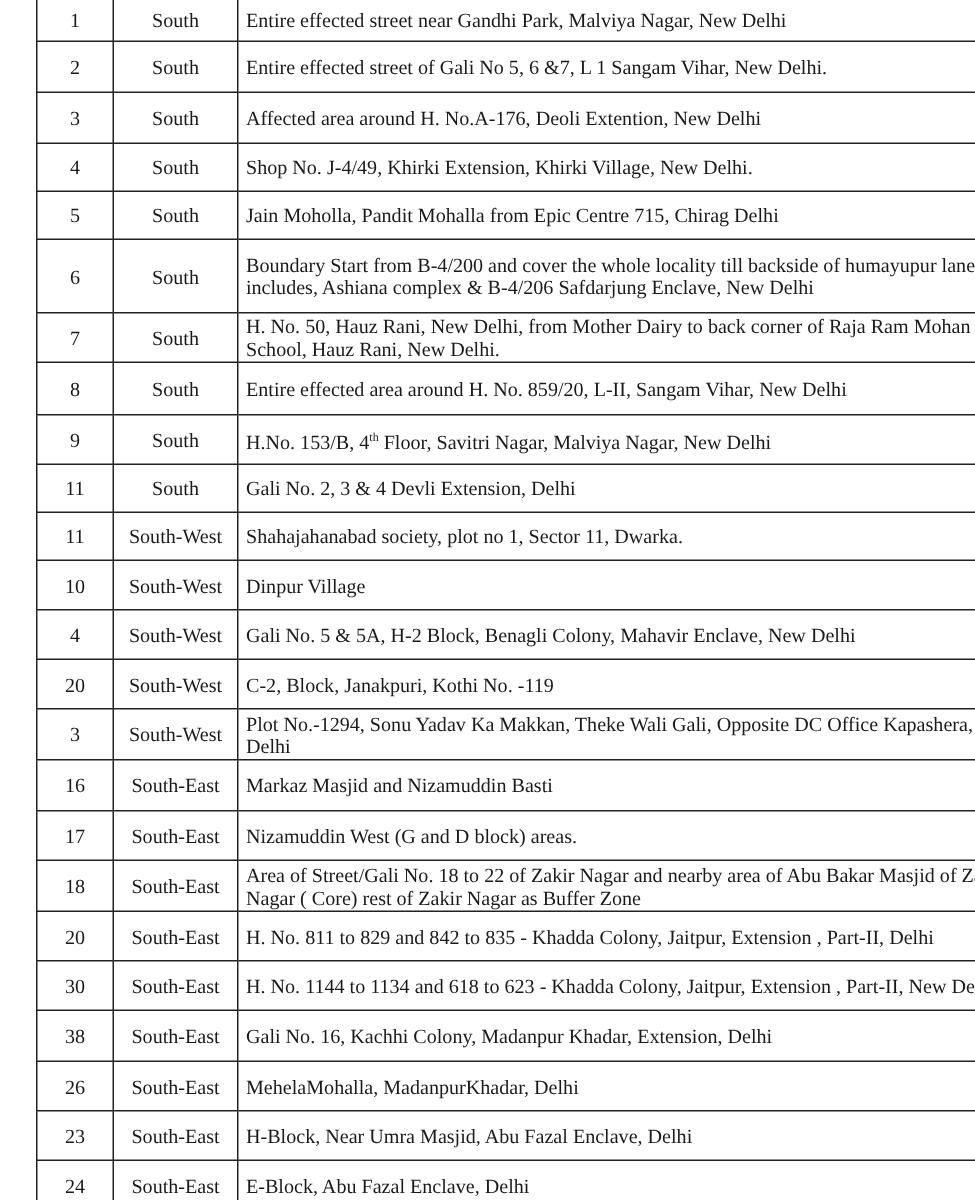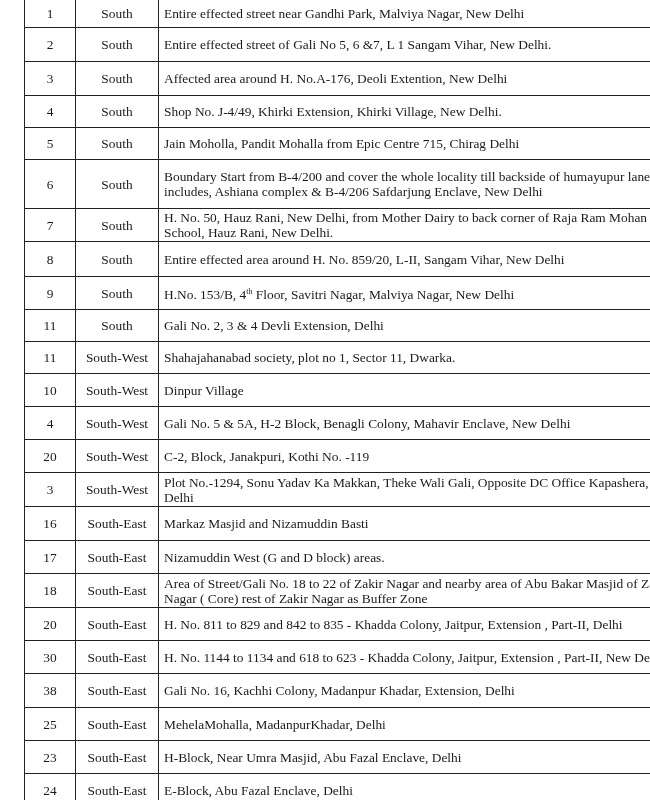--- a/index.html
+++ b/index.html
@@ -117,21 +117,21 @@
       <td class="sno">30</td>
       <td class="dist">South-East</td>
       <td class="area">H. No. 1144 to 1134 and 618 to 623 - Khadda Colony, Jaitpur, Extension , Part-II, New Delhi</td>
     </tr>
     <tr style="height:34px">
       <td class="sno">38</td>
       <td class="dist">South-East</td>
       <td class="area">Gali No. 16,  Kachhi Colony, Madanpur Khadar, Extension, Delhi</td>
     </tr>
     <tr style="height:33px">
-      <td class="sno">25</td>
+      <td class="sno">26</td>
       <td class="dist">South-East</td>
       <td class="area">MehelaMohalla, MadanpurKhadar, Delhi</td>
     </tr>
     <tr style="height:33px">
       <td class="sno">23</td>
       <td class="dist">South-East</td>
       <td class="area">H-Block, Near Umra Masjid, Abu Fazal Enclave, Delhi</td>
     </tr>
     <tr style="height:33px">
       <td class="sno">24</td>

